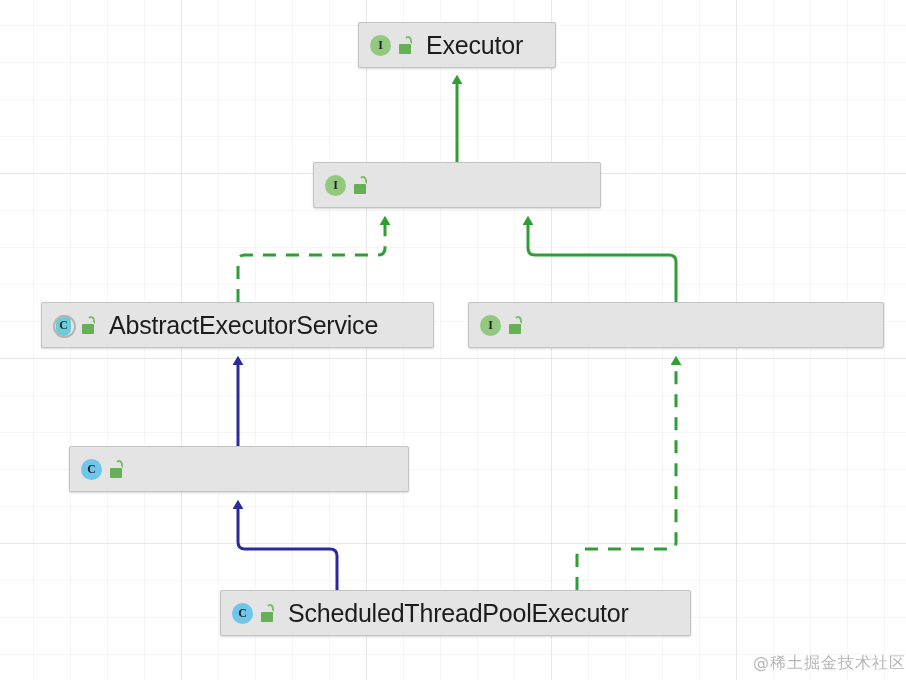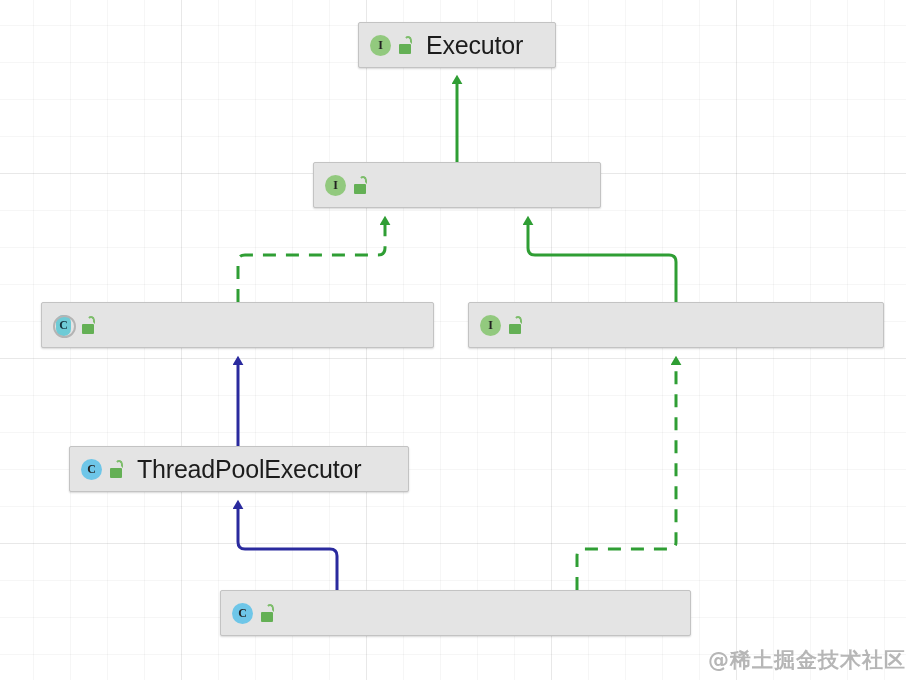--- a/index.html
+++ b/index.html
@@ -129,26 +129,25 @@
     border-bottom-color: transparent;
     border-left-color: transparent;
     border-radius: 50% 50% 0 0 / 60% 60% 0 0;
     box-sizing: border-box;
   }
 
   .watermark {
     position: absolute;
     right: 0px;
     bottom: 6px;
-    font-size: 21px;
+    font-size: 16px;
     color: #b6b6b6;
     font-family: "DejaVu Sans", sans-serif;
     white-space: nowrap;
     letter-spacing: 1px;
-    font-weight: bold;
   }
 </style>
 </head>
 <body>
 
 <div id="canvas">
 
   <svg id="edge-layer" viewBox="0 0 906 680" width="906" height="680" xmlns="http://www.w3.org/2000/svg">
     <defs>
       <marker id="arrow-green" markerWidth="11" markerHeight="11" refX="3.2" refY="5.5" orient="auto" markerUnits="userSpaceOnUse">
@@ -222,20 +221,21 @@
       <span class="kind-icon kind-abstract">
         <span class="disc"></span>
         <span class="ring"></span>
         <span class="glyph">C</span>
       </span>
       <span class="lock-icon">
         <span class="shackle"></span>
         <span class="body"></span>
       </span>
     </span>
+    <span class="label">AbstractExecutorService</span>
   </div>
 
   <div class="node" style="left:468px; top:302px; width:416px;">
     <span class="icons">
       <span class="kind-icon kind-interface">
         <span class="disc"></span>
         <span class="glyph">I</span>
       </span>
       <span class="lock-icon">
         <span class="shackle"></span>
@@ -248,31 +248,31 @@
     <span class="icons">
       <span class="kind-icon kind-class">
         <span class="disc"></span>
         <span class="glyph">C</span>
       </span>
       <span class="lock-icon">
         <span class="shackle"></span>
         <span class="body"></span>
       </span>
     </span>
-    <span class="label">ThreadPoolExecutor</span>
   </div>
 
   <div class="node" style="left:220px; top:590px; width:471px;">
     <span class="icons">
       <span class="kind-icon kind-class">
         <span class="disc"></span>
         <span class="glyph">C</span>
       </span>
       <span class="lock-icon">
         <span class="shackle"></span>
         <span class="body"></span>
       </span>
     </span>
+    <span class="label">ScheduledThreadPoolExecutor</span>
   </div>
 
   <div class="watermark">@稀土掘金技术社区</div>
 
 </div>
 
 </body></html>

